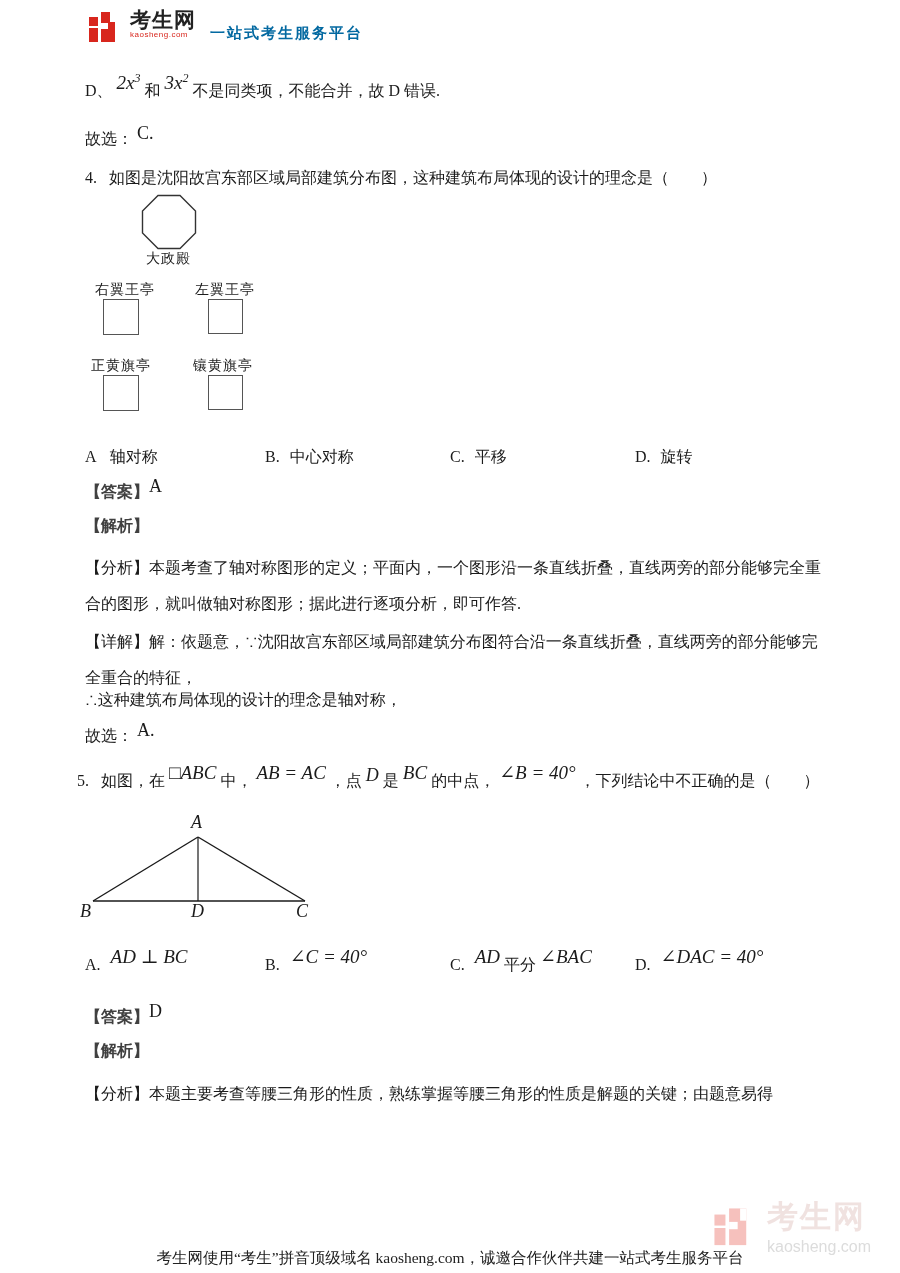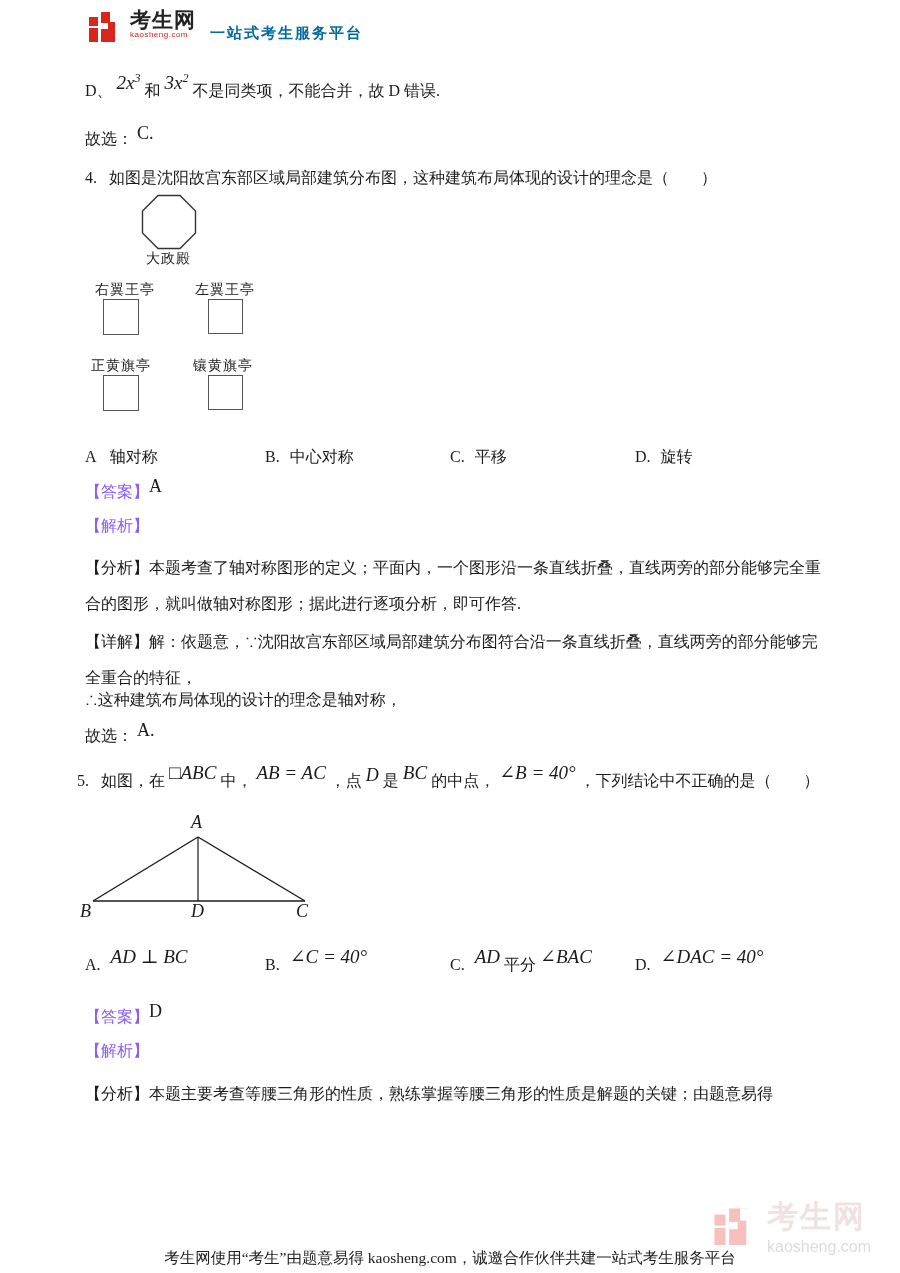--- a/index.html
+++ b/index.html
@@ -3,21 +3,21 @@
 <meta charset="utf-8">
 <style>
   html,body{margin:0;padding:0;background:#888;}
   .page{position:relative;width:900px;height:1273px;background:#ffffff;margin:0 auto;
         font-family:"Liberation Serif","DejaVu Serif",serif;color:#1b1b1b;font-size:16px;overflow:hidden;}
   .abs{position:absolute;}
   .math{font-family:"Liberation Serif","DejaVu Serif",serif;font-style:italic;}
   .mraise{position:relative;top:-7px;font-size:19px;}
   .mraise2{position:relative;top:-5px;font-size:18px;}
   sup{font-size:12px;}
-  .blue{color:#8b5cf6;}
+  .blue{color:#404040;font-weight:bold;}
   .para{width:745px;line-height:36px;text-align:left;}
   .opt-label{font-family:"Liberation Serif","DejaVu Serif",serif;}
   .sq{position:absolute;border:1.4px solid #555;background:#fff;}
   .diagram-label{font-size:14px;letter-spacing:1px;}
   .footer{width:100%;text-align:center;font-size:15.5px;color:#222;}
   .wm-brand{font-size:31px;font-weight:bold;color:#f0e2e0;letter-spacing:2px;}
   .wm-domain{font-size:16px;color:#dcdcdc;font-family:"Liberation Sans","DejaVu Sans",sans-serif;}
   .brand-name{font-size:21px;font-weight:bold;color:#222;line-height:20px;letter-spacing:1px;}
   .brand-domain{font-size:8px;color:#d8261d;font-family:"Liberation Sans","DejaVu Sans",sans-serif;letter-spacing:.5px;}
   .tagline{font-size:15px;font-weight:bold;color:#0369a1;letter-spacing:2px;}
@@ -181,15 +181,15 @@
         <rect x="13" y="13" width="7" height="6" fill="#ffffff"></rect>
         <rect x="22" y="2" width="5" height="10" fill="#ffffff"></rect>
       </svg>
     </span>
     <span style="display:inline-block;margin-left:8px;">
       <div class="wm-brand">考生网</div>
       <div class="wm-domain">kaosheng.com</div>
     </span>
   </div>
 
-  <div class="abs footer" style="left:0;top:1248px;">考生网使用“考生”由题意易得 kaosheng.com，诚邀合作伙伴共建一站式考生服务平台</div>
+  <div class="abs footer" style="left:0;top:1248px;">考生网使用“考生”拼音顶级域名 kaosheng.com，诚邀合作伙伴共建一站式考生服务平台</div>
 
 </div>
 
 </body></html>

